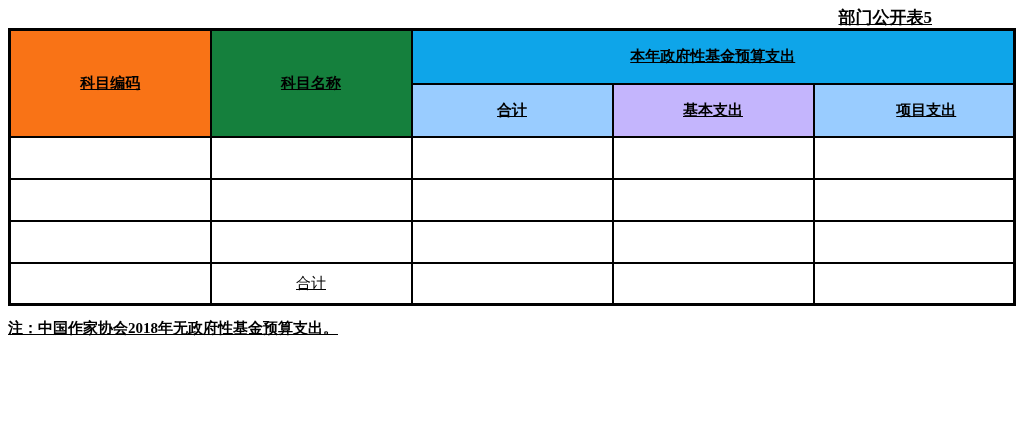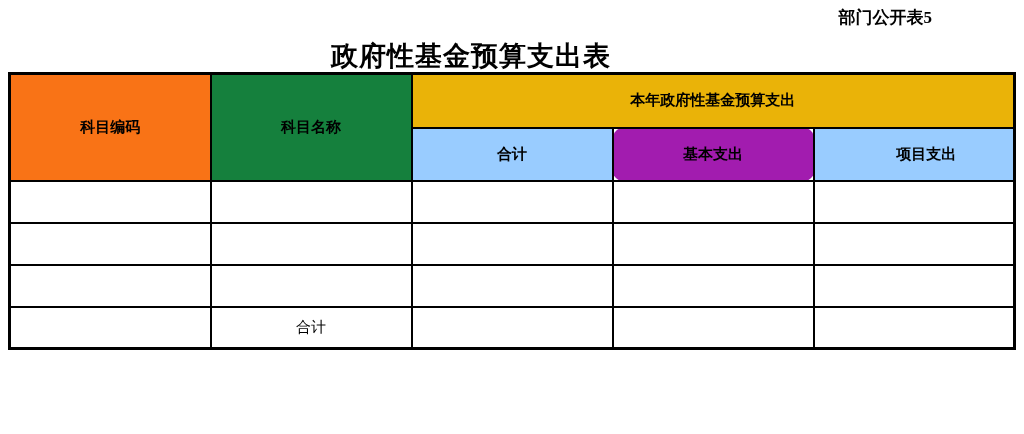--- a/index.html
+++ b/index.html
@@ -7,20 +7,21 @@
     width: 1024px; height: 434px;
     background: #ffffff;
     font-family: "Liberation Serif", serif;
     color: #000000;
     overflow: hidden;
   }
   .page {
     position: relative;
     width: 942px; height: 434px;
     padding: 8px 8px 0 8px;
+    text-decoration: underline;
   }
   .corner-label {
     text-align: right;
     font-size: 17px;
     font-weight: 600;
     padding-right: 2px;
     line-height: 20px;
     font-family: "Liberation Serif", serif;
   }
   .page-title {
@@ -72,40 +73,39 @@
     font-family: "Liberation Serif", serif;
   }
 </style>
 </head>
 <body>
 
 <div class="page">
 
   <div class="corner-label">部门公开表5</div>
 
-  <div class="page-title">政府性基金预算支出表</div>
 
 
   <table class="budget-table">
     <colgroup>
         <col>
         <col>
         <col>
         <col>
         <col>
       </colgroup>
     <thead>
       <tr class="hdr-row-1">
         <th rowspan="2" class="hdr-bg" style="background: #f97316;">科目编码</th>
         <th rowspan="2" class="hdr-bg" style="background: #15803d;">科目名称</th>
-        <th colspan="3" class="hdr-bg" style="background: #eab308;">本年政府性基金预算支出</th>
+        <th colspan="3" class="hdr-bg" style="background: #0ea5e9;">本年政府性基金预算支出</th>
       </tr>
       <tr class="hdr-row-2">
         <th class="hdr-bg" style="background: rgb(153, 204, 255);">合计</th>
-        <th class="hdr-bg" style="background: #a21caf; border-radius: 10px;">基本支出</th>
+        <th class="hdr-bg" style="background: #c4b5fd;">基本支出</th>
         <th class="hdr-bg" style="background: rgb(153, 204, 255); padding-left: 25px;">项目支出</th>
       </tr>
     </thead>
     <tbody>
       <tr class="body-row">
         <td></td>
         <td></td>
         <td></td>
         <td></td>
         <td></td>
@@ -127,14 +127,15 @@
       <tr class="body-row">
         <td></td>
         <td>合计</td>
         <td></td>
         <td></td>
         <td></td>
       </tr>
     </tbody>
   </table>
 
+  <div class="footnote">注：中国作家协会2018年无政府性基金预算支出。</div>
 
 </div>
 
 </body></html>

